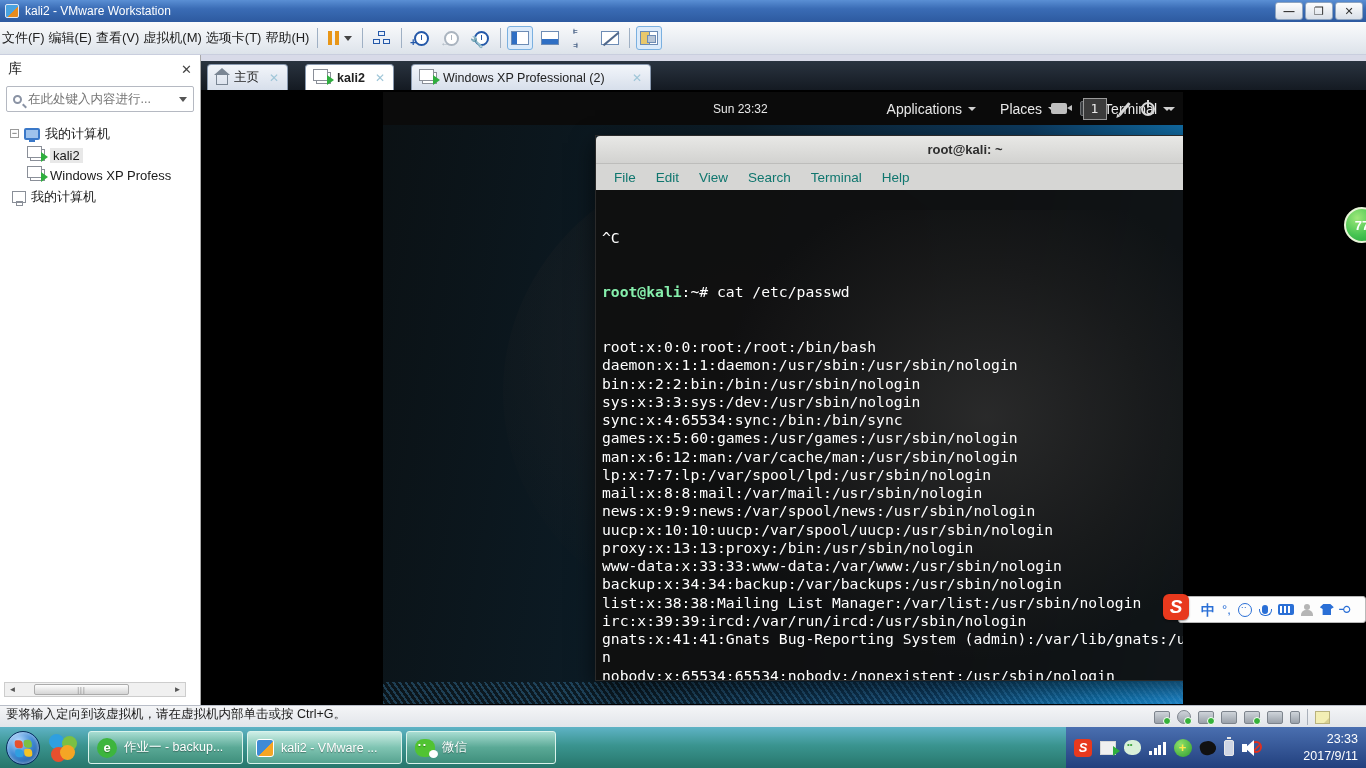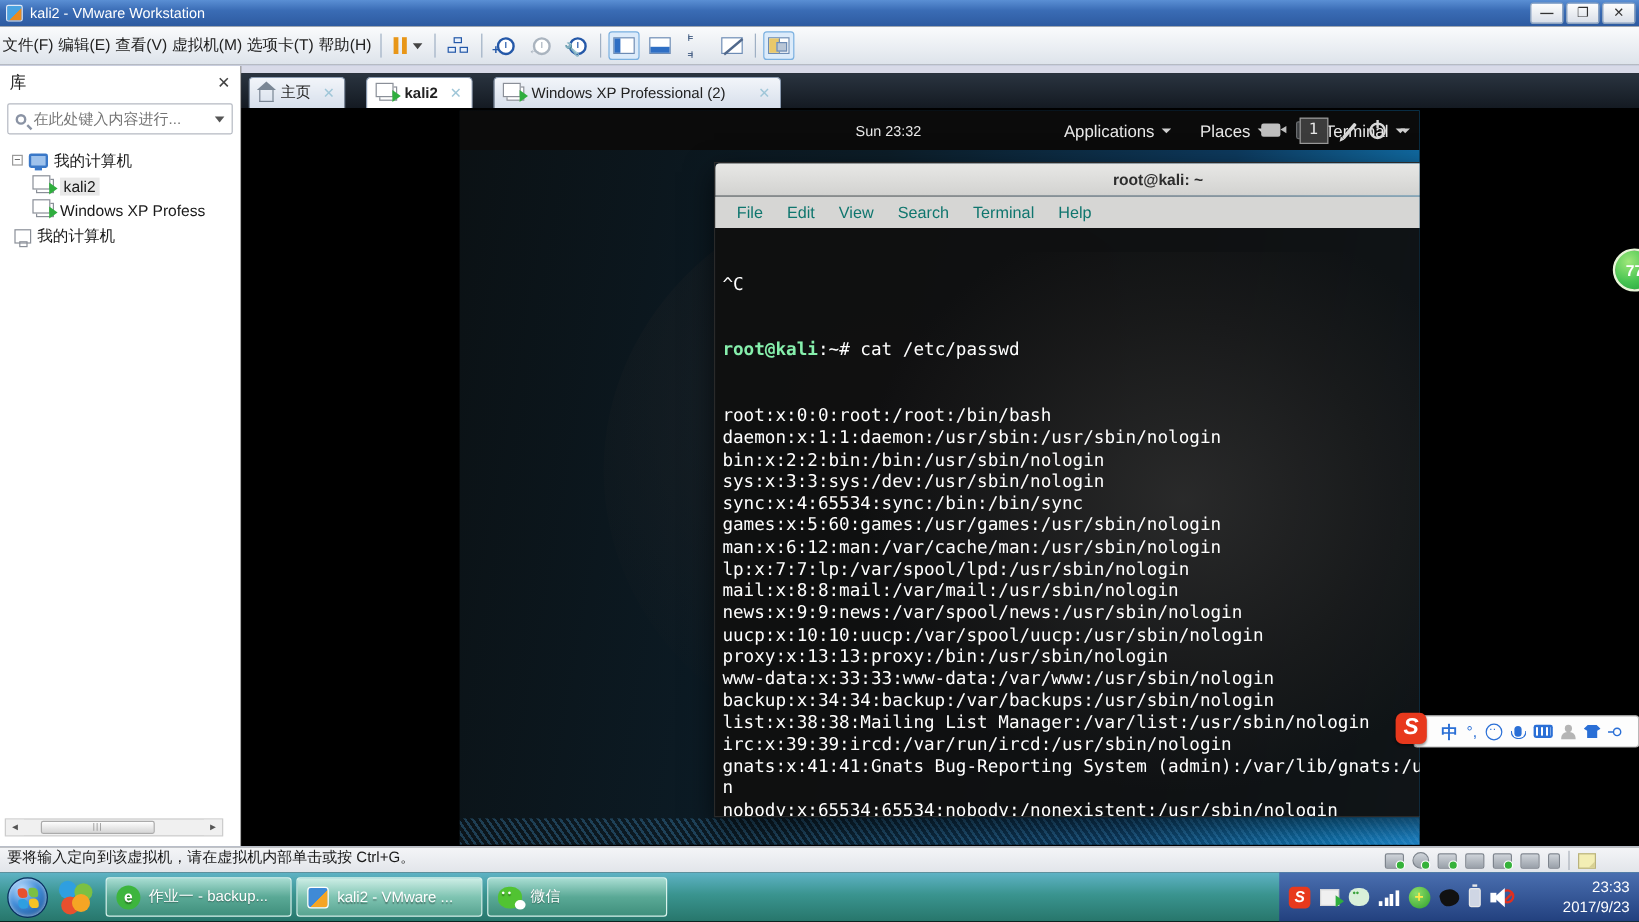--- a/index.html
+++ b/index.html
@@ -479,21 +479,21 @@
           <i></i>
         </span>
       <span class="tr-360">+</span>
       <span class="tr-sat"></span>
       <span class="tr-bat"></span>
       <span class="tr-mute">
           <span class="no"></span>
         </span>
       <div class="tr-clock">
         <div>23:33</div>
-        <div>2017/9/23</div>
+        <div>2017/9/11</div>
       </div>
     </div>
   </div>
 
   <div class="sogou-s">S</div>
   <div class="sogou-bar">
     <span class="sg bold">中</span>
     <span class="sg">°,</span>
     <span class="sg-smile"></span>
     <span class="sg-mic"></span>

